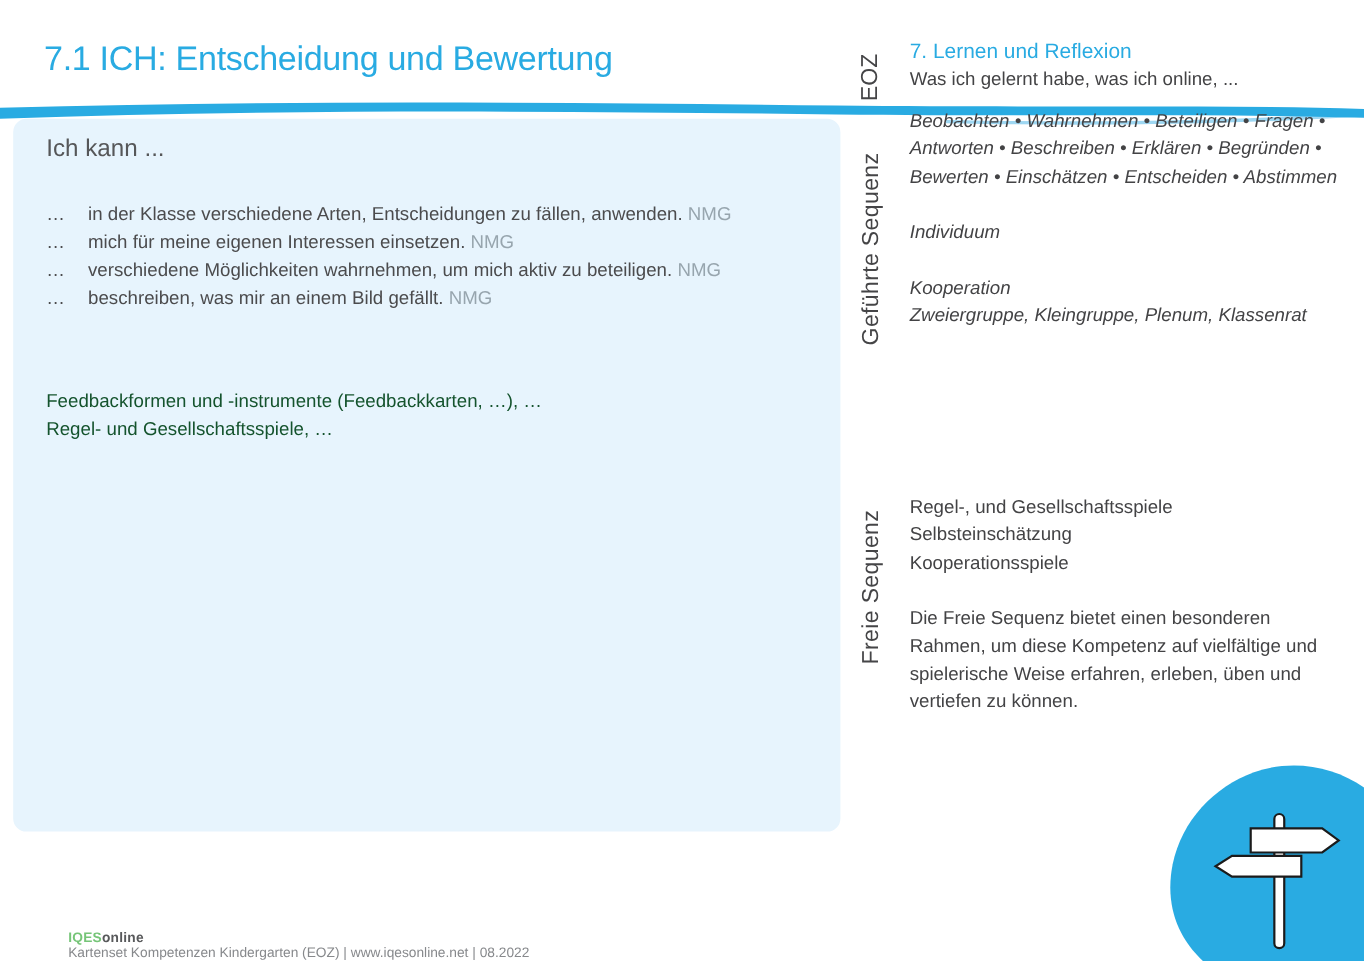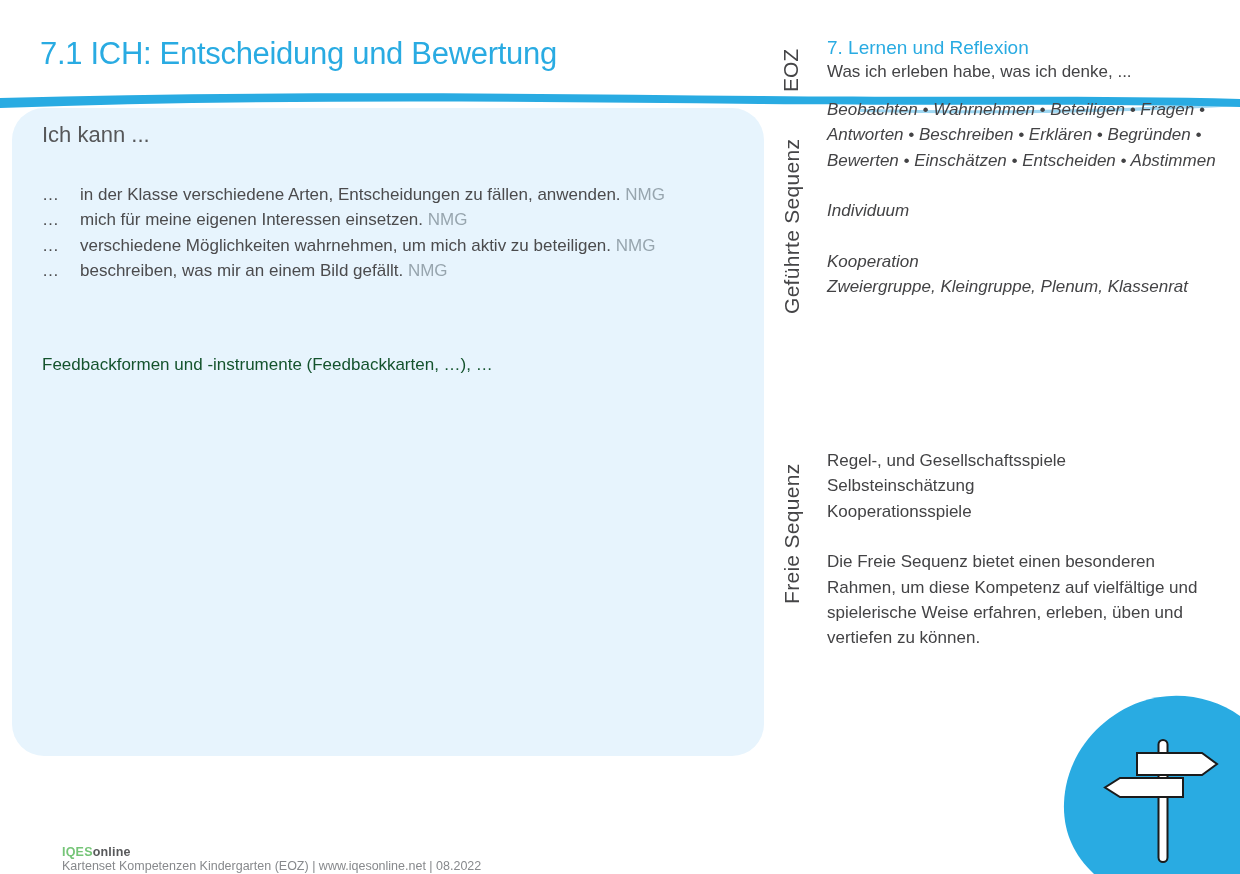--- a/index.html
+++ b/index.html
@@ -14,21 +14,21 @@
   .page-title{
     position:absolute;left:40px;top:36px;
     font-size:31px;font-weight:normal;
     color:#29abe2;letter-spacing:-0.3px;
     margin:0;
   }
   .swoosh{position:absolute;left:0;top:86px;width:1240px;height:34px;}
   
   .panel{
     position:absolute;left:12px;top:108px;width:752px;height:648px;
-    background:#e7f4fd;border-radius:32px;
+    background:#e7f4fd;border-radius:12px;
     box-sizing:border-box;padding:14px 30px 0 30px;
   }
   .panel-heading{
     font-size:22px;color:#565759;margin:0 0 34px 0;font-weight:normal;
   }
   .kann-list{list-style:none;margin:0;padding:0;font-size:17px;line-height:25.4px;color:#4b4b4d;}
   .kann-list li{display:flex;align-items:flex-start;}
   .kann-marker{flex:0 0 38px;color:#4b4b4d;}
   .kann-tag{color:#97a5ae;}
   .materials{margin-top:68px;font-size:17px;line-height:25.4px;color:#14532d;}
@@ -91,28 +91,29 @@
         <span class="kann-marker">…</span>
         <span><span>verschiedene Möglichkeiten wahrnehmen, um mich aktiv zu beteiligen.</span> <span class="kann-tag">NMG</span></span>
       </li>
       <li>
         <span class="kann-marker">…</span>
         <span><span>beschreiben, was mir an einem Bild gefällt.</span> <span class="kann-tag">NMG</span></span>
       </li>
     </ul>
     <div class="materials">
       <div>Feedbackformen und -instrumente (Feedbackkarten, …), …</div>
+      <div>Regel- und Gesellschaftsspiele, …</div>
     </div>
   </div>
 
   <div class="eoz-label">EOZ</div>
 
   <div class="category">
     <p class="category-heading">7. Lernen und Reflexion</p>
-    <p class="category-sub">Was ich erleben habe, was ich denke, ...</p>
+    <p class="category-sub">Was ich gelernt habe, was ich online, ...</p>
   </div>
 
   <div class="vlabel vlabel-gefuehrt">Geführte Sequenz</div>
   <div class="rcontent rcontent-gefuehrt">
     <p>Beobachten • Wahrnehmen • Beteiligen • Fragen • Antworten • Beschreiben • Erklären • Begründen • Bewerten • Einschätzen • Entscheiden • Abstimmen</p>
     <p class="block-gap">Individuum</p>
     <p class="block-gap">Kooperation</p>
     <p>Zweiergruppe, Kleingruppe, Plenum, Klassenrat</p>
   </div>
 

